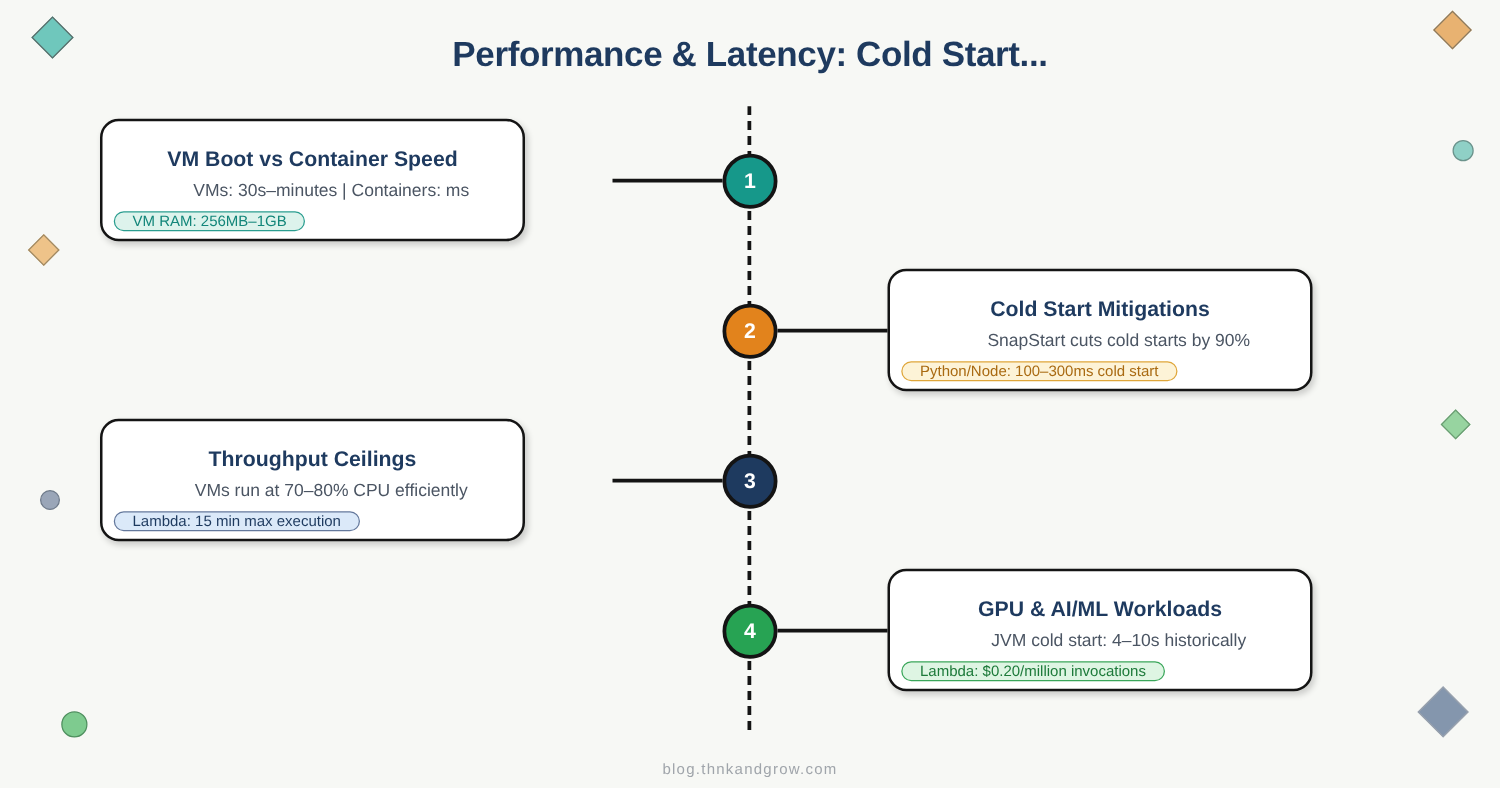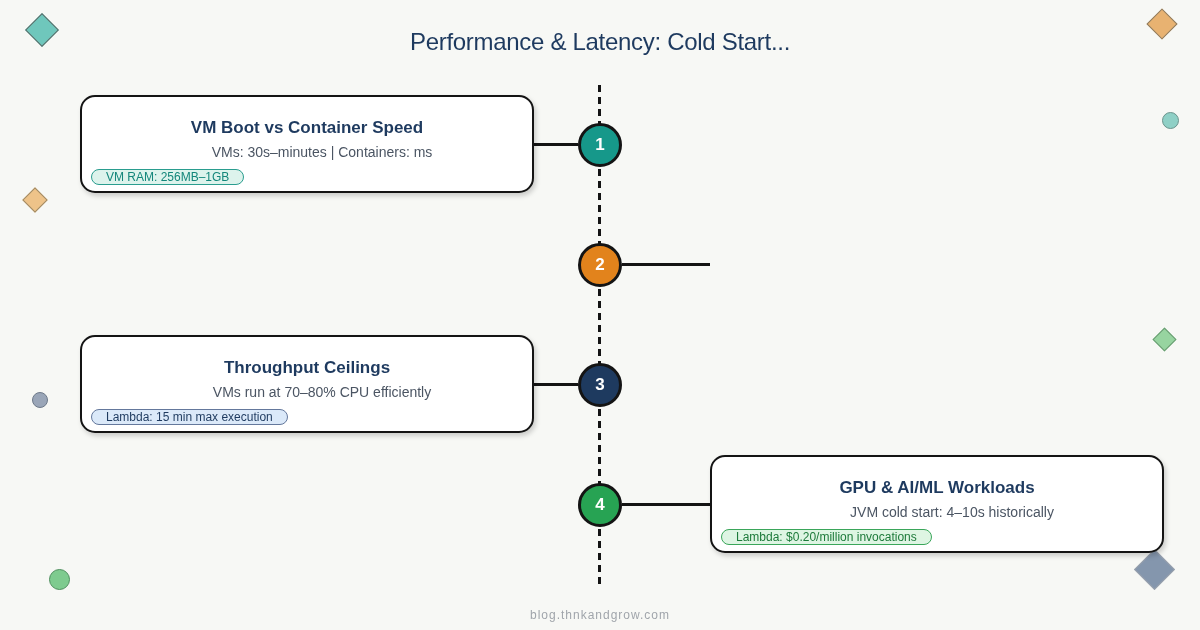--- a/index.html
+++ b/index.html
@@ -10,22 +10,22 @@
     position: relative;
     overflow: hidden;
   }
   .canvas { position: absolute; inset: 0; width: 1200px; height: 630px; }
 
   
   .page-title {
     position: absolute;
     top: 28px; left: 0; width: 1200px;
     text-align: center;
-    font-size: 24px;
-    font-weight: 400;
+    font-size: 28px;
+    font-weight: 700;
     letter-spacing: -0.3px;
     color: #1e3a5f;
   }
 
   
   .timeline-line {
     position: absolute;
     left: 598px; top: 85px;
     width: 3px; height: 500px;
     background: repeating-linear-gradient(
@@ -57,21 +57,21 @@
     z-index: 2;
   }
   .conn-1 { left: 490px; top: 143px; }
   .conn-2 { left: 622px; top: 263px; }
   .conn-3 { left: 490px; top: 383px; }
   .conn-4 { left: 622px; top: 503px; }
 
   
   .card {
     position: absolute;
-    width: 454px; height: 98px;
+    width: 340px; height: 98px;
     background: #ffffff;
     border: 2.5px solid #141414;
     border-radius: 15px;
     box-shadow: 2px 3px 5px rgba(0,0,0,0.18);
     z-index: 2;
   }
   .card-1 { left: 80px;  top: 95px;  }
   .card-2 { left: 710px; top: 215px; }
   .card-3 { left: 80px;  top: 335px; }
   .card-4 { left: 710px; top: 455px; }
@@ -162,20 +162,25 @@
   <div class="node node-4">
     <span>4</span>
   </div>
 
   <div class="card card-1">
     <div class="card-title">VM Boot vs Container Speed</div>
     <div class="card-subtitle">VMs: 30s–minutes | Containers: ms</div>
     <div class="badge badge-teal">VM RAM: 256MB–1GB</div>
   </div>
 
+  <div class="card card-2">
+    <div class="card-title">Cold Start Mitigations</div>
+    <div class="card-subtitle">SnapStart cuts cold starts by 90%</div>
+    <div class="badge badge-amber">Python/Node: 100–300ms cold start</div>
+  </div>
 
   <div class="card card-3">
     <div class="card-title">Throughput Ceilings</div>
     <div class="card-subtitle">VMs run at 70–80% CPU efficiently</div>
     <div class="badge badge-blue">Lambda: 15 min max execution</div>
   </div>
 
   <div class="card card-4">
     <div class="card-title">GPU &amp; AI/ML Workloads</div>
     <div class="card-subtitle">JVM cold start: 4–10s historically</div>

